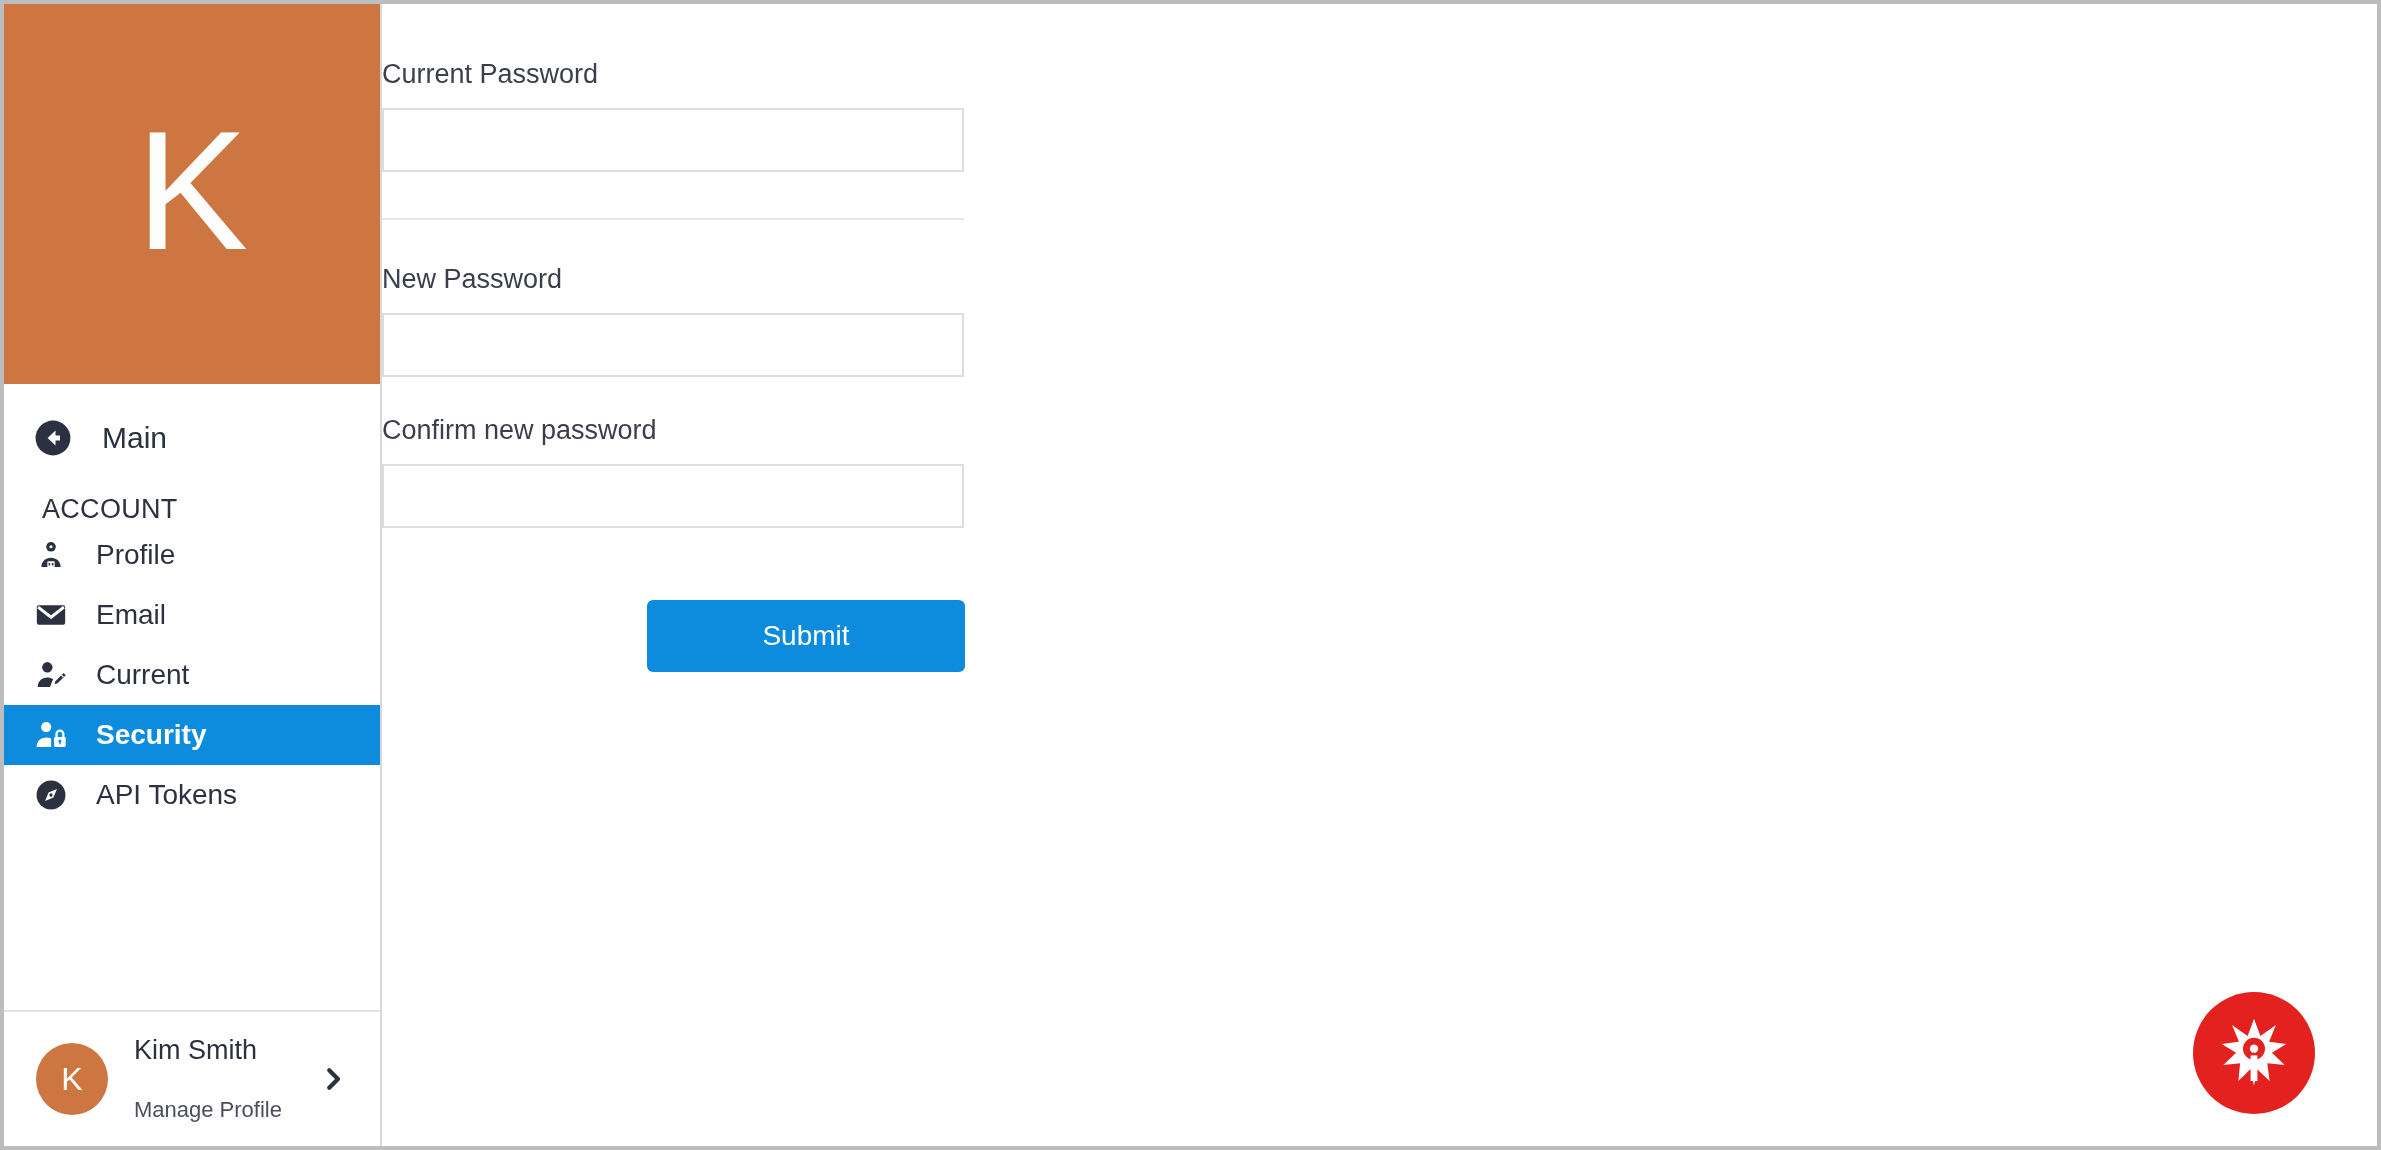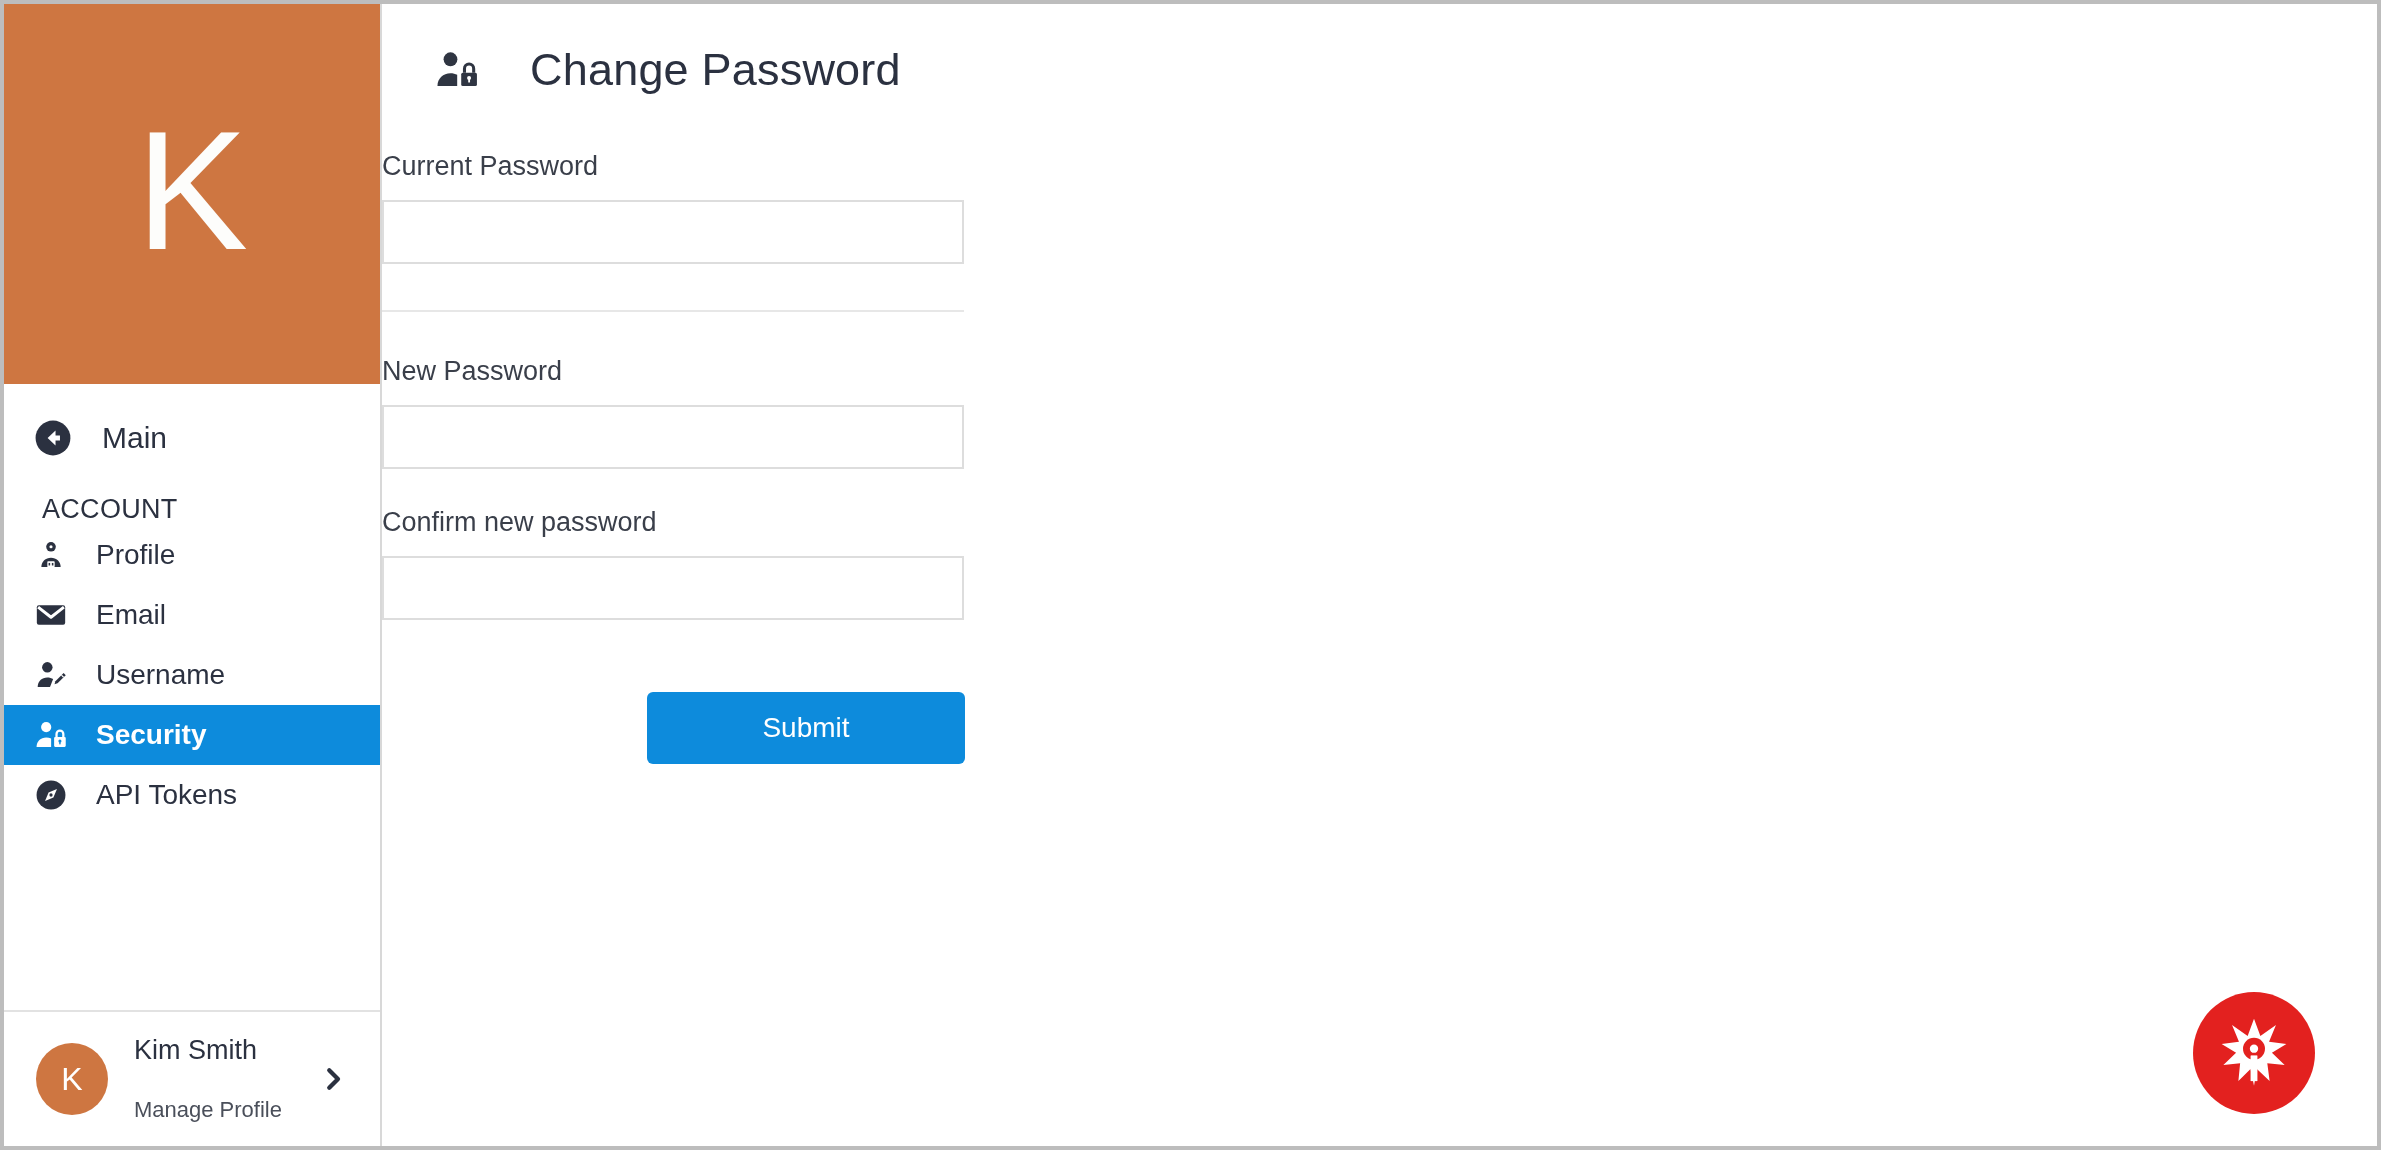--- a/index.html
+++ b/index.html
@@ -316,21 +316,21 @@
 
       <div class="nav-item">
         <span class="icon-slot">
           <svg width="34" height="34" viewBox="0 0 24 24" fill="#2b3140">
             <circle cx="9.4" cy="6.6" r="3.7"></circle>
             <path d="M2.6 20.4 c0-4 3-6.7 6.8-6.7 c1.6 0 3 .45 4.1 1.2 l-2.2 5.5 z"></path>
             <path d="M20.9 10.6 l1.5 1.5 l-5.8 5.8 l-2.1 .6 l.6-2.1 z"></path>
             <path d="M19.4 12.1 l1.5 1.5" stroke="#ffffff" stroke-width="0.8"></path>
           </svg>
         </span>
-        <span class="nav-item-label">Username</span>
+        <span class="nav-item-label">Current</span>
       </div>
 
       <div class="nav-item active">
         <span class="icon-slot">
           <svg width="34" height="34" viewBox="0 0 24 24" fill="#ffffff">
             <circle cx="8.6" cy="6.4" r="3.6"></circle>
             <path d="M1.8 20.4 c0-4 3-6.7 6.8-6.7 c1.3 0 2.5 .3 3.5 .8 l0 5.9 z"></path>
             <rect x="14.2" y="13.4" width="8.2" height="7" rx="0.8"></rect>
             <path d="M15.9 13.4 v-2.1 a2.4 2.4 0 0 1 4.8 0 v2.1" fill="none" stroke="#ffffff" stroke-width="1.6"></path>
             <circle cx="18.3" cy="16.2" r="1.1" fill="#0d8bdc"></circle>
@@ -363,33 +363,20 @@
       <div class="footer-chevron">
         <svg width="30" height="30" viewBox="0 0 24 24" fill="none" stroke="#2b3140" stroke-width="3.4" stroke-linecap="round" stroke-linejoin="round">
           <path d="M9 5 L16 12 L9 19"></path>
         </svg>
       </div>
     </div>
   </div>
 
   <div class="main">
 
-    <div class="page-header">
-      <span class="header-icon">
-        <svg width="46" height="46" viewBox="0 0 24 24" fill="#2f3542">
-          <circle cx="8.6" cy="6.4" r="3.6"></circle>
-          <path d="M1.8 20.4 c0-4 3-6.7 6.8-6.7 c1.3 0 2.5 .3 3.5 .8 l0 5.9 z"></path>
-          <rect x="14.2" y="13.4" width="8.2" height="7" rx="0.8"></rect>
-          <path d="M15.9 13.4 v-2.1 a2.4 2.4 0 0 1 4.8 0 v2.1" fill="none" stroke="#2f3542" stroke-width="1.6"></path>
-          <circle cx="18.3" cy="16.2" r="1.05" fill="#ffffff"></circle>
-          <rect x="17.85" y="16.2" width="0.95" height="2.3" fill="#ffffff"></rect>
-        </svg>
-      </span>
-      <span class="page-title">Change Password</span>
-    </div>
 
     <div class="form-wrap">
 
       <div class="field-group">
         <div class="field-label">Current Password</div>
         <input class="field-input" type="password" autocomplete="off" placeholder="" style="">
       </div>
 
       <div style="height:46px"></div>
       <hr class="field-divider">

